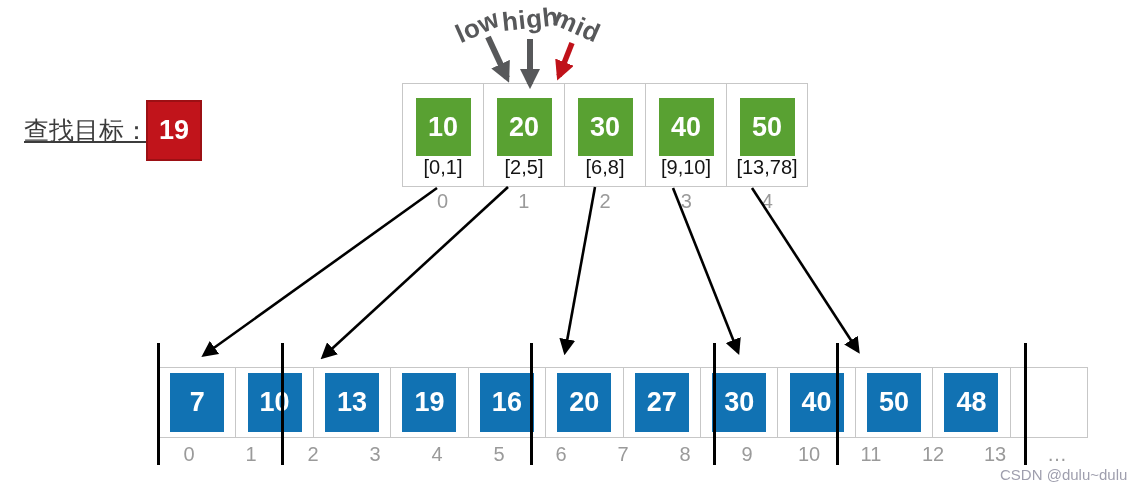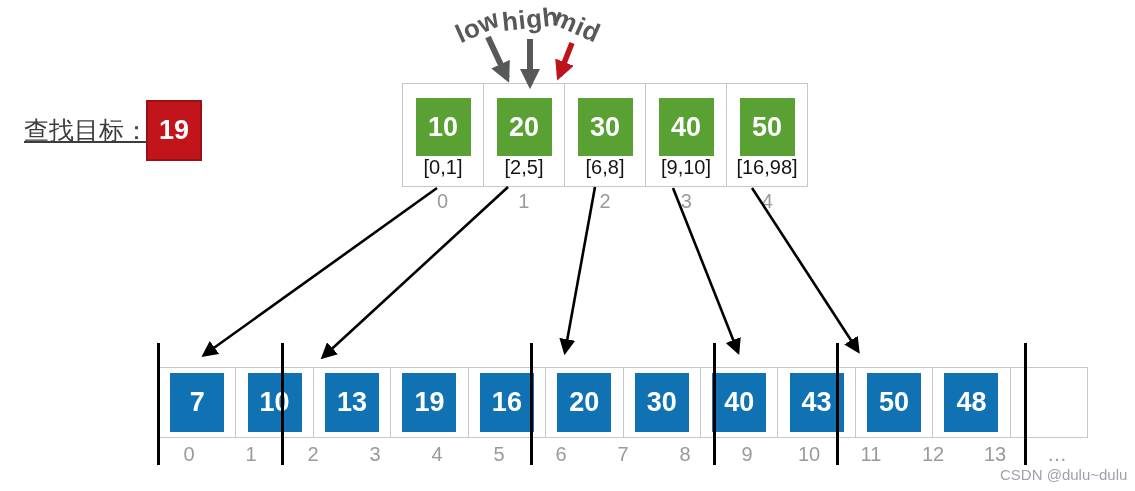--- a/index.html
+++ b/index.html
@@ -75,21 +75,21 @@
     <div class="gcell">
       <div class="gbox">30</div>
       <div class="grange">[6,8]</div>
     </div>
     <div class="gcell">
       <div class="gbox">40</div>
       <div class="grange">[9,10]</div>
     </div>
     <div class="gcell">
       <div class="gbox">50</div>
-      <div class="grange">[16,98]</div>
+      <div class="grange">[13,78]</div>
     </div>
   </div>
   <div class="gidx-row">
     <span class="gidx">0</span>
     <span class="gidx">1</span>
     <span class="gidx">2</span>
     <span class="gidx">3</span>
     <span class="gidx">4</span>
   </div>
 
@@ -106,27 +106,27 @@
     <div class="acell">
         <div class="abox">19</div>
       </div>
     <div class="acell">
         <div class="abox">16</div>
       </div>
     <div class="acell">
         <div class="abox">20</div>
       </div>
     <div class="acell">
+        <div class="abox">27</div>
+      </div>
+    <div class="acell">
         <div class="abox">30</div>
       </div>
     <div class="acell">
         <div class="abox">40</div>
-      </div>
-    <div class="acell">
-        <div class="abox">43</div>
       </div>
     <div class="acell">
         <div class="abox">50</div>
       </div>
     <div class="acell">
         <div class="abox">48</div>
       </div>
     <div class="acell"></div>
   </div>
   <div class="aidx-row">

